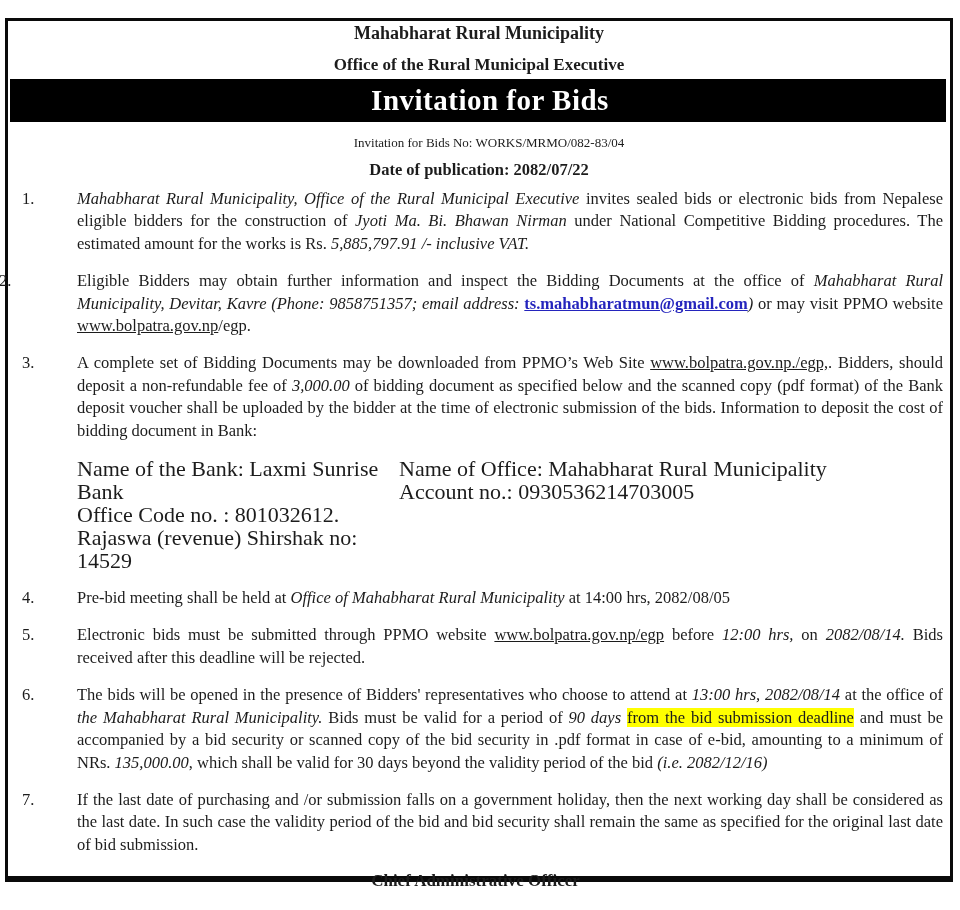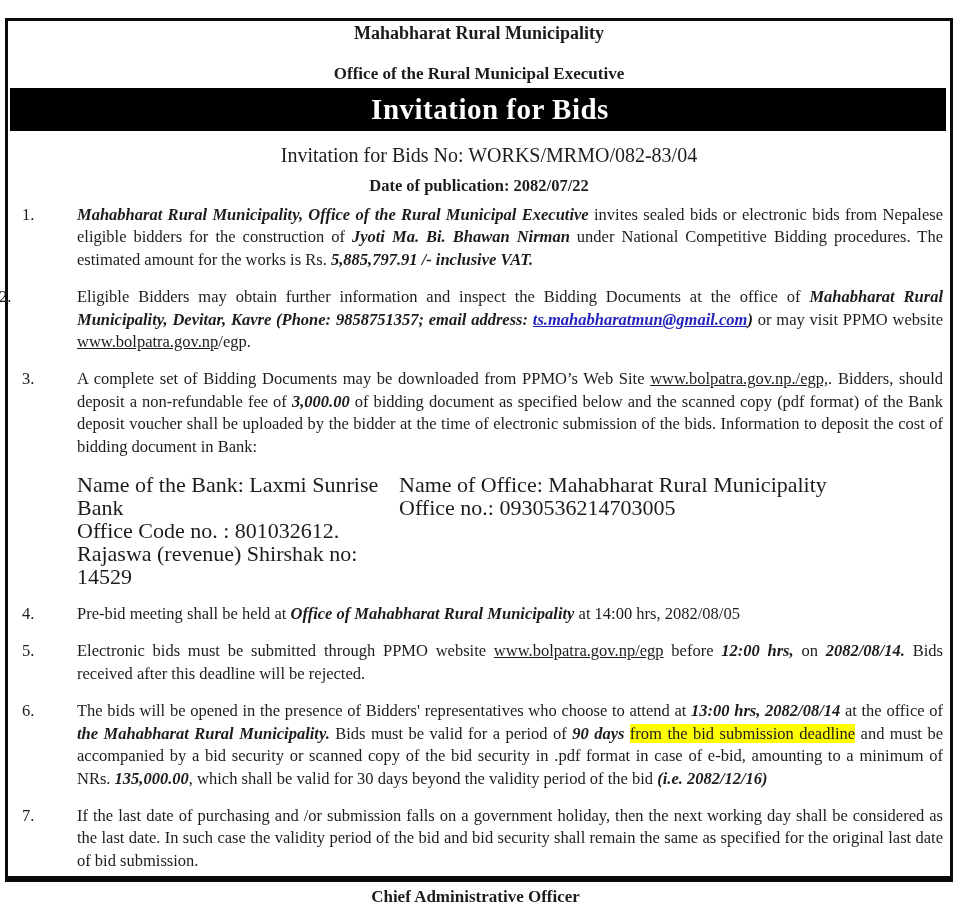--- a/index.html
+++ b/index.html
@@ -16,41 +16,41 @@
     font-family:"Liberation Serif", serif;color:var(--ink);
   }
   .frame{
     position:absolute;left:5px;top:18px;width:948px;height:864px;
     border:3px solid var(--frame);border-bottom-width:6px;box-sizing:border-box;
     background:#ffffff;
   }
   .content{position:relative;width:100%;height:100%;}
   .center{text-align:center;}
   .org{font-weight:bold;font-size:18px;margin-top:2px;}
-  .office{font-weight:bold;font-size:17px;margin-top:20px;}
+  .office{font-weight:bold;font-size:17px;margin-top:11px;}
   .banner{
     background:var(--banner-bg);color:var(--banner-fg);
     margin:4px 4px 0 2px;height:43px;
     display:flex;align-items:center;justify-content:center;
     font-weight:bold;font-size:29px;letter-spacing:0.5px;padding-left:24px;
   }
-  .bidno{font-size:20px;margin-top:13px;padding-left:20px;}
+  .bidno{font-size:13px;margin-top:13px;padding-left:20px;}
   .pubdate{font-weight:bold;font-size:16.5px;margin-top:9px;}
   .list{margin-top:8px;}
   .item{
     position:relative;margin:0 7px 15px 69px;
     font-size:16.5px;line-height:22.4px;text-align:justify;
   }
   .item .num{position:absolute;left:-55px;top:0;}
   .item.outdent .num{left:-78px;}
-  .bi{font-weight:bold;font-style:italic;}
+  .bi{font-weight:normal;font-style:italic;}
   .u{text-decoration:underline;}
   .hl{background:var(--hl-yellow);}
   a.link{
-    color:var(--link-blue);font-weight:bold;font-style:italic;
+    color:var(--link-blue);font-weight:bold;
     text-decoration:underline;cursor:pointer;
   }
   .bank{
     display:flex;margin:8px 7px 15px 69px;
     font-size:22px;line-height:23px;
   }
   .bank .col-l{width:322px;flex:0 0 322px;}
   .bank .col-r{flex:1;}
   .footer{
     text-align:center;font-weight:bold;font-size:17px;
@@ -91,21 +91,21 @@
       </div>
 
       <div class="bank">
         <div class="col-l">
           <div>Name of the Bank: Laxmi Sunrise Bank</div>
           <div>Office Code no. : 801032612.</div>
           <div>Rajaswa (revenue) Shirshak no: 14529</div>
         </div>
         <div class="col-r">
           <div>Name of Office: Mahabharat Rural Municipality</div>
-          <div>Office no.: 0930536214703005</div>
+          <div>Account no.: 0930536214703005</div>
         </div>
       </div>
 
       <div class="item">
         <span class="num">4.</span>
         <div><span>Pre-bid meeting shall be held at </span><span class="bi">Office of Mahabharat Rural Municipality</span><span> at 14:00 hrs, 2082/08/05</span></div>
       </div>
 
       <div class="item">
         <span class="num">5.</span>

